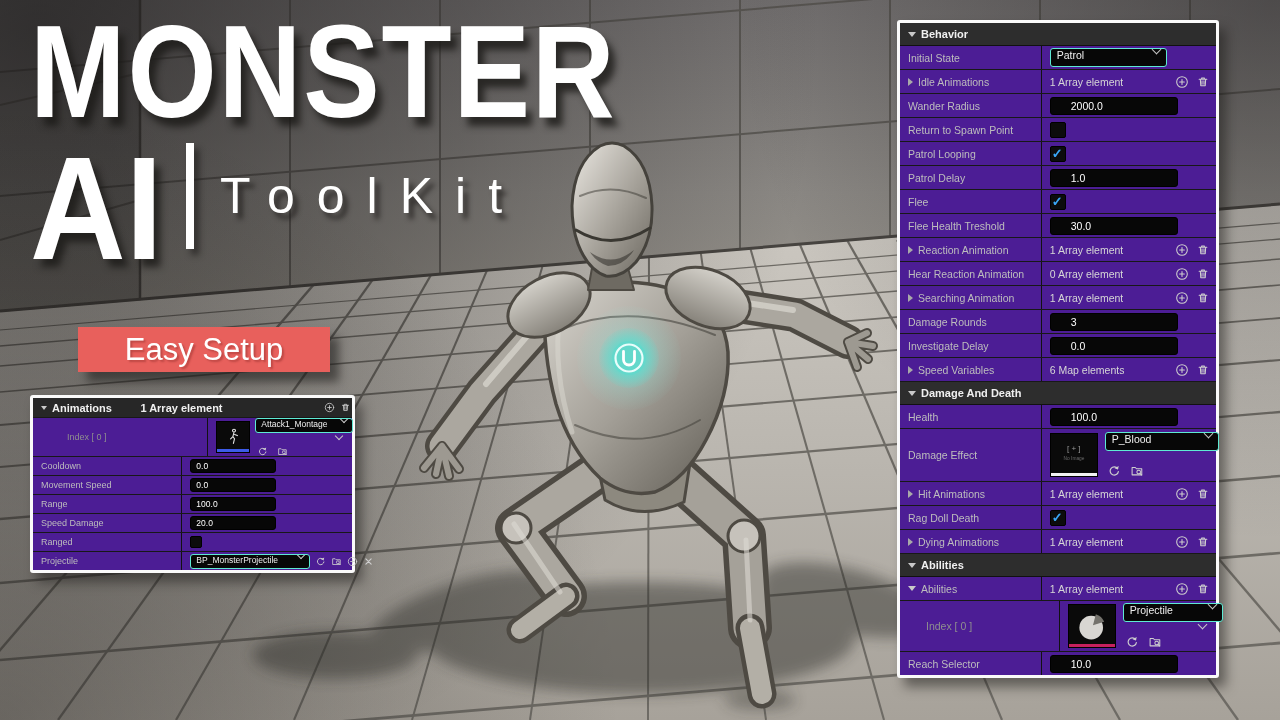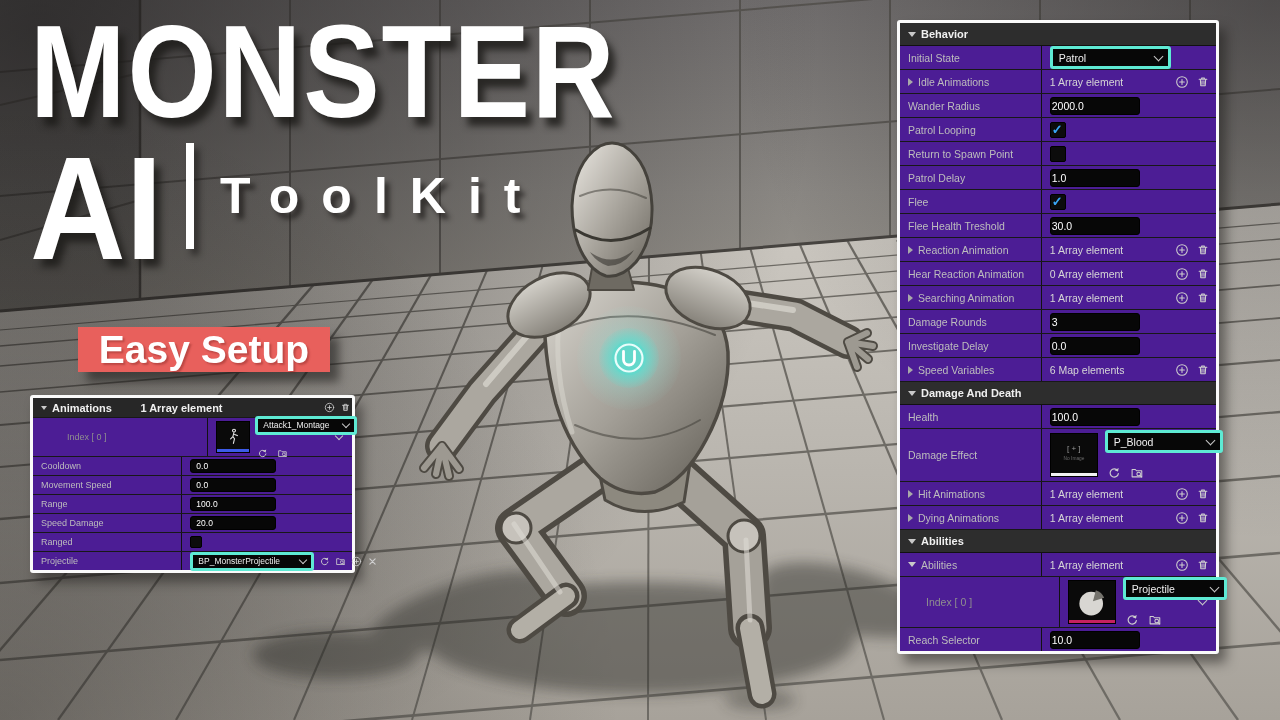--- a/index.html
+++ b/index.html
@@ -13,28 +13,28 @@
   .title{position:absolute;left:30px;top:4px;color:#fff;z-index:3;user-select:none}
   .t1{font-size:122px;font-weight:700;letter-spacing:2px;line-height:1.04;
       transform:scale(.94,1.08);transform-origin:left top;
       text-shadow:7px 8px 7px rgba(28,26,24,.8)}
   .t2row{display:flex;align-items:flex-start;margin-top:4px}
   .t2{font-size:138px;font-weight:700;line-height:1;
       transform:scale(.96,1.06);transform-origin:left top;
       text-shadow:7px 8px 7px rgba(28,26,24,.8)}
   .tdiv{width:8px;height:106px;background:#fff;margin:8px 0 0 18px;flex:none;
       box-shadow:5px 6px 6px rgba(28,26,24,.65)}
-  .t3{font-size:50px;font-weight:700;letter-spacing:22px;margin-left:26px;padding-top:32px;
+  .t3{font-size:50px;font-weight:400;letter-spacing:22px;margin-left:26px;padding-top:32px;
       text-shadow:5px 6px 5px rgba(28,26,24,.7)}
 
   
   .badge{position:absolute;left:78px;top:327px;width:252px;height:45px;background:#e8605c;
       display:flex;align-items:center;justify-content:center;z-index:3;
       box-shadow:9px 10px 9px rgba(25,23,22,.55)}
-  .badge span{color:#fff;font-weight:700;font-size:39px;text-shadow:2px 2px 2px rgba(110,25,23,.35)}
+  .badge span{color:#fff;font-weight:400;font-size:31px;text-shadow:2px 2px 2px rgba(110,25,23,.35)}
 
   
   .panel{position:absolute;background:#1f1f1f;border:3px solid #fafafa;border-radius:3px;
       z-index:4;color:#c9c9c9;box-shadow:7px 9px 12px rgba(25,23,22,.5)}
   .dp{left:897px;top:20px;width:316px}
   .ap{left:30px;top:395px;width:319px}
 
   .row{display:flex;align-items:stretch;background:#4c1d95;border-bottom:1px solid #181818}
   .dp .row{height:23px}
   .dp .row.hdr{height:22px;background:#2d2d2d;border-bottom:1px solid #111}
@@ -51,26 +51,26 @@
   .hdr .lab{width:100%;border-right:none;color:#f0f0f0;font-weight:700;font-size:11px}
   .ap .hdr .lab{font-size:11px}
   .lab.sub{padding-left:26px;color:#8f8f8f}
   .ap .lab.sub{padding-left:34px}
 
   .val{flex:1;display:flex;align-items:center;gap:7px;padding:0 6px 0 8px;
       font-size:10.5px;color:#d6d6d6;min-width:0}
   .ap .val{font-size:9px;gap:5px}
 
   .inp{background:#070707;border:1px solid #000;border-radius:3px;height:16px;line-height:16px;
-      padding:0 1px;color:#fff;font-size:10.5px;flex:none}
+      padding:0 20px;color:#fff;font-size:10.5px;flex:none}
   .ap .inp{height:12px;line-height:12px;font-size:8.5px;padding:0 5px}
   .w100{width:86px}.w84{width:74px}
 
-  .dd{background:#070707;border:3px solid #5eead4;border-radius:3px;height:17px;display:flex;
-      align-items:center;justify-content:space-between;padding:0 6px;color:#efefef;
+  .dd{background:#070707;border:1px solid #5eead4;border-radius:3px;height:17px;display:flex;
+      justify-content:space-between;padding:0 6px;color:#efefef;
       font-size:10.5px;flex:none;overflow:hidden;white-space:nowrap}
   .ap .dd{height:13px;font-size:8.5px;padding:0 5px}
   .ddw115{width:103px}.ddw112{width:100px}.ddw96{width:86px}.ddw90{width:80px}.ddw118{width:108px}
   .chev{width:6px;height:6px;border-right:1.6px solid #c9c9c9;border-bottom:1.6px solid #c9c9c9;
       transform:rotate(45deg);flex:none;margin:-3px 0 0 8px}
   .endchev{margin-left:auto;margin-right:4px}
   .ap .chev{width:5px;height:5px}
 
   .cb{width:14px;height:14px;background:#0c0c0c;border:1px solid #000;border-radius:2px;
       position:relative;flex:none}
@@ -478,33 +478,33 @@
     <div class="lab">
         <span>Wander Radius</span>
       </div>
     <div class="val">
         <span class="inp w100">2000.0</span>
       </div>
   </div>
 
   <div class="row">
     <div class="lab">
+        <span>Return to Spawn Point</span>
+      </div>
+    <div class="val">
+        <span class="cb"></span>
+      </div>
+  </div>
+
+  <div class="row">
+    <div class="lab">
         <span>Patrol Looping</span>
       </div>
     <div class="val">
         <span class="cb checked"></span>
-      </div>
-  </div>
-
-  <div class="row">
-    <div class="lab">
-        <span>Return to Spawn Point</span>
-      </div>
-    <div class="val">
-        <span class="cb"></span>
       </div>
   </div>
 
   <div class="row">
     <div class="lab">
         <span>Patrol Delay</span>
       </div>
     <div class="val">
         <span class="inp w100">1.0</span>
       </div>
@@ -666,20 +666,28 @@
       <span class="spacer"></span>
       <svg class="ic">
           <use href="#i-plus"></use>
         </svg>
       <svg class="ic">
           <use href="#i-trash"></use>
         </svg>
       </div>
   </div>
 
+  <div class="row">
+    <div class="lab">
+        <span>Rag Doll Death</span>
+      </div>
+    <div class="val">
+        <span class="cb checked"></span>
+      </div>
+  </div>
 
   <div class="row">
     <div class="lab">
         <span class="tri r"></span>
       <span>Dying Animations</span>
       </div>
     <div class="val">
         <span class="arr">1 Array element</span>
       <span class="spacer"></span>
       <svg class="ic">

